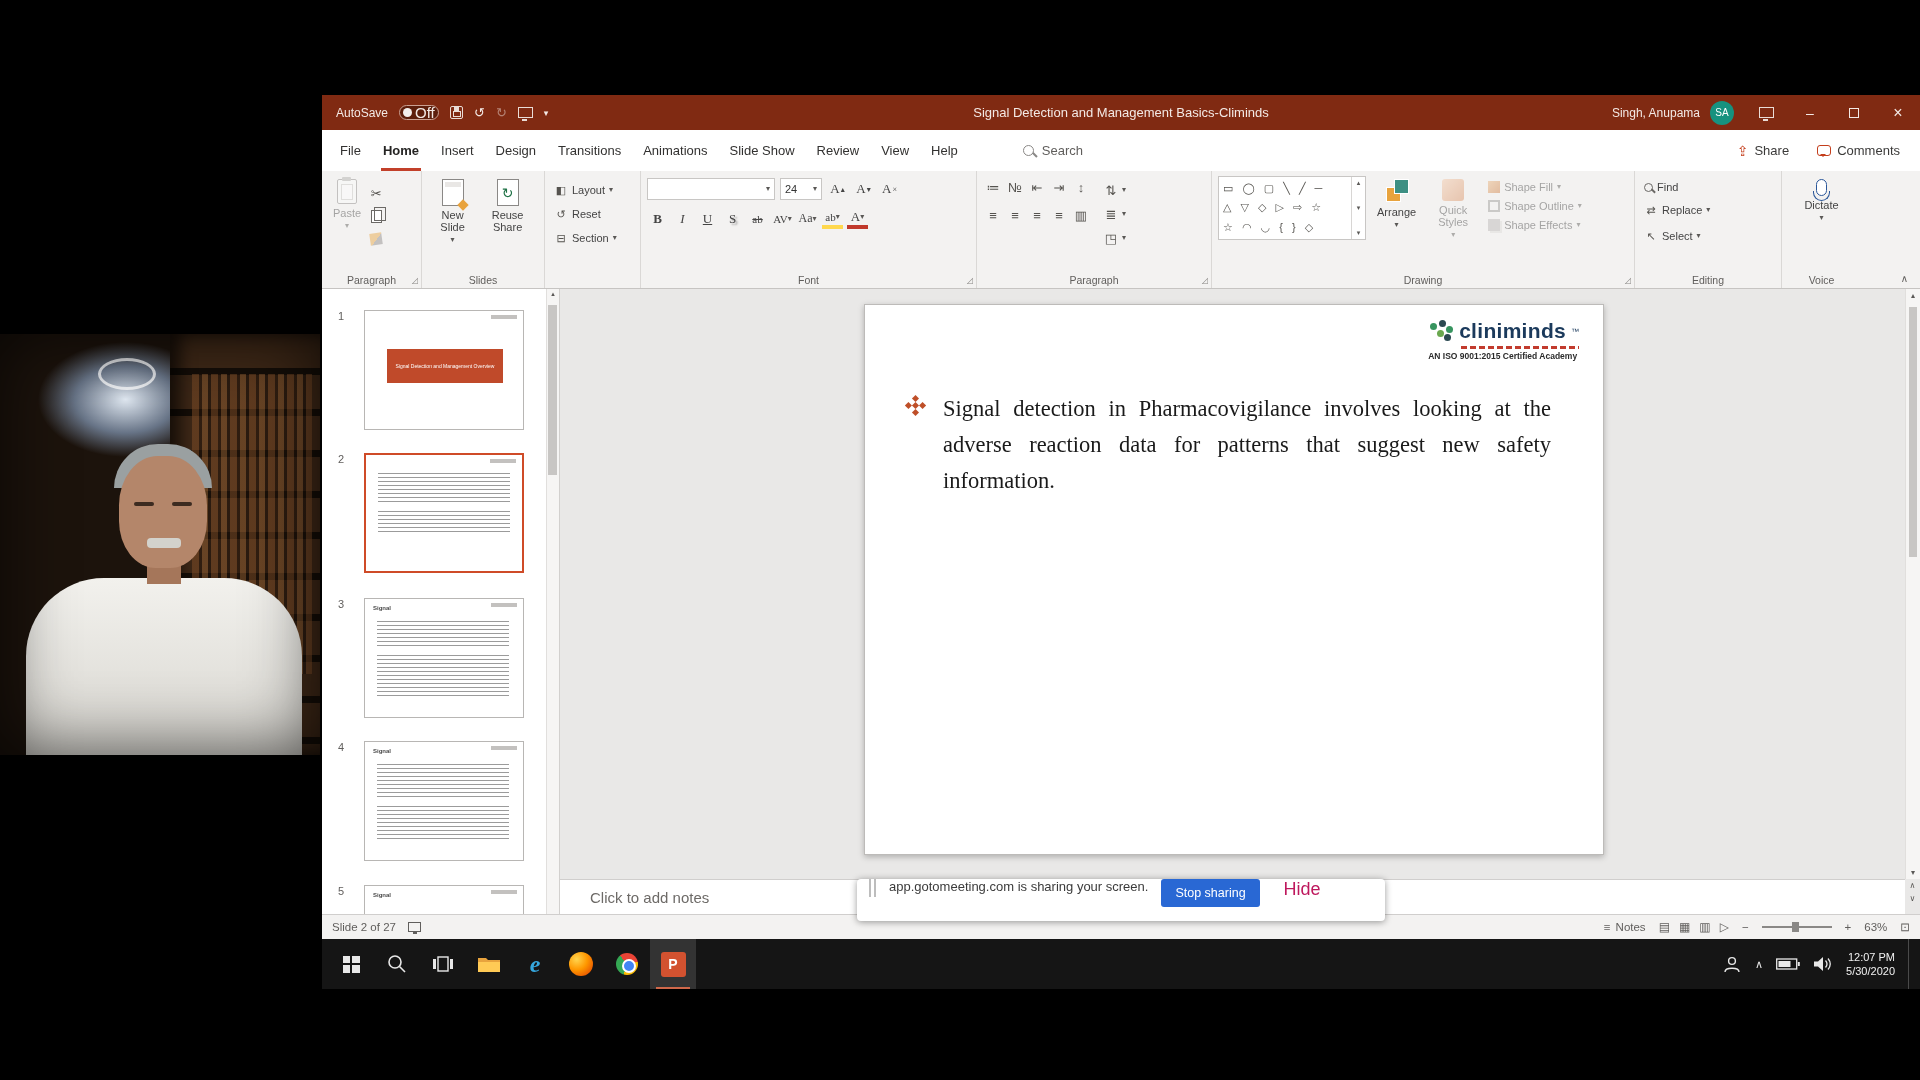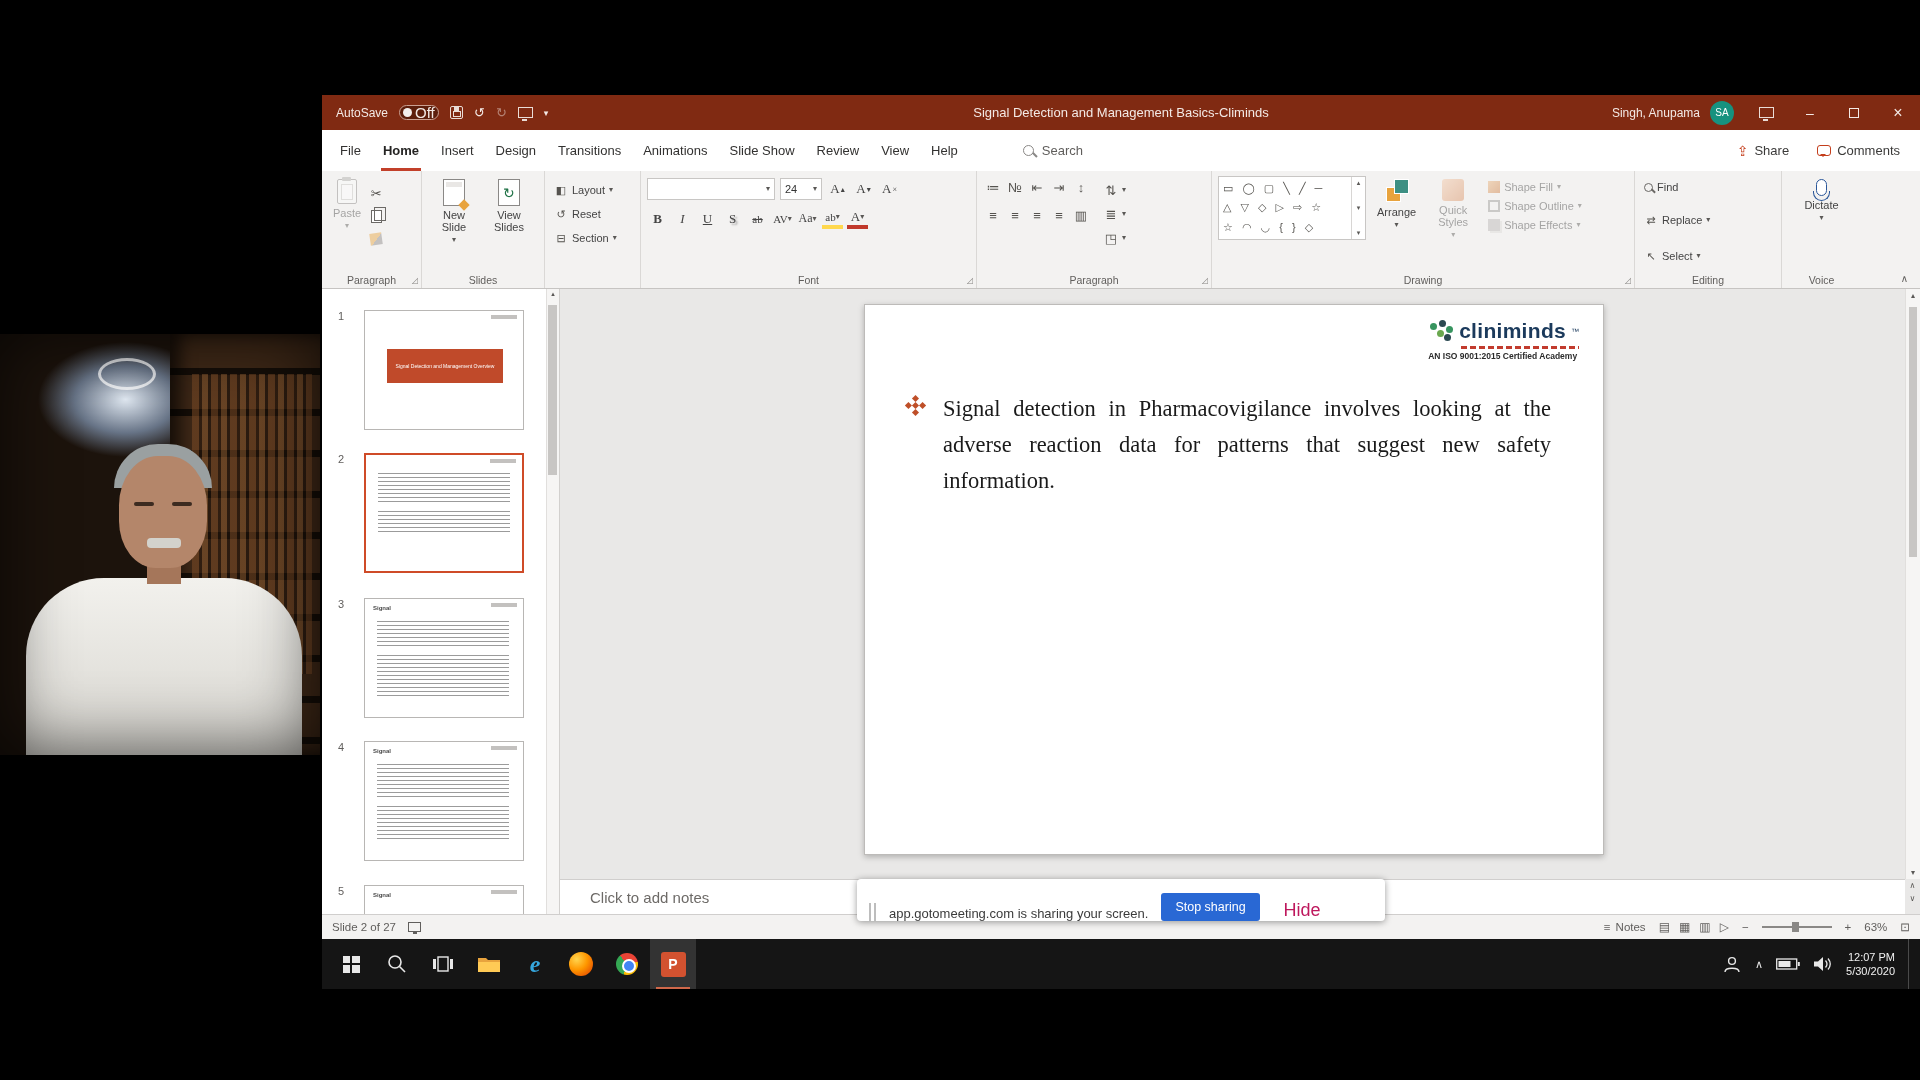--- a/index.html
+++ b/index.html
@@ -151,21 +151,21 @@
   #statusbar{height:25px;background:#f3f2f1;border-top:1px solid #d0cecd;display:flex;align-items:center;font-size:11.5px;color:#605e5c;padding:0 10px;flex:0 0 25px}
   .ic-monitor{width:13px;height:10px;border:1px solid #605e5c;position:relative;display:inline-block}
   .ic-monitor::after{content:"";position:absolute;bottom:-3px;left:4px;width:4px;height:2px;background:#605e5c}
   .sb-right{margin-left:auto;display:flex;align-items:center;gap:13px}
   .sb-views{display:flex;gap:9px;font-size:12px}
   .zoom-track{width:70px;height:2px;background:#8a8886;position:relative;display:inline-block}
   .zoom-knob{position:absolute;left:30px;top:-4px;width:7px;height:10px;background:#8a8886}
 
   
   #sharingbar{position:absolute;left:535px;top:784px;width:528px;height:42px;background:#fff;border-radius:4px;
-    box-shadow:0 1px 7px rgba(0,0,0,.4);display:flex;align-items:flex-end;padding:0 12px;gap:13px;z-index:60}
+    box-shadow:0 1px 7px rgba(0,0,0,.4);display:flex;align-items:flex-start;padding:0 12px;gap:13px;z-index:60}
   .grip{width:7px;height:18px;border-left:2px solid #bdbdbd;border-right:2px solid #bdbdbd}
   .share-msg{font-size:13px;color:#3b3b3b;white-space:nowrap}
   .stopbtn{background:#2968d4;color:#fff;font-size:12.5px;border-radius:3px;padding:7px 14px;white-space:nowrap}
   .hidelbl{font-size:18px;color:#be185d;margin-left:11px}
 
   
   #taskbar{position:absolute;left:322px;top:939px;width:1598px;height:50px;background:#151515;display:flex;align-items:center;padding-left:6px}
   .tb-ic{width:46px;height:50px;display:flex;align-items:center;justify-content:center;position:relative}
   .tb-ic.active{background:rgba(255,255,255,.13)}
   .tb-ic.active::after{content:"";position:absolute;left:6px;right:6px;bottom:0;height:2px;background:#d0684a}
@@ -283,21 +283,21 @@
       <div class="row" style="align-items:flex-start">
         <div class="bigbtn">
           <span class="ic-newslide"></span>
           <span>New Slide</span>
           <span class="dd">▾</span>
         </div>
         <div class="bigbtn">
           <span class="ic-slide-sm">
               <span class="green">↻</span>
             </span>
-          <span>View Slides</span>
+          <span>Reuse Share</span>
         </div>
       </div>
       <span class="grp-label">Slides</span>
     </div>
 
     <div class="grp" style="width:96px">
       <div class="col" style="gap:4px;padding-top:4px">
         <span class="smallbtn">
           <span class="gi" style="min-width:14px;font-size:11px">◧</span>
           <span>Layout</span>
@@ -442,21 +442,21 @@
             <span>Shape Effects</span>
             <span class="dd">▾</span>
           </span>
         </div>
       </div>
       <span class="grp-label">Drawing</span>
       <span class="launcher">◿</span>
     </div>
 
     <div class="grp" style="width:147px">
-      <div class="col" style="gap:16px;padding-top:4px">
+      <div class="col" style="gap:6px;padding-top:4px">
         <span class="smallbtn">
           <span class="ic-mag-s"></span>
           <span>Find</span>
         </span>
         <span class="smallbtn">
           <span class="gi" style="min-width:14px;font-size:11px">⇄</span>
           <span>Replace</span>
           <span class="dd">▾</span>
         </span>
         <span class="smallbtn">

